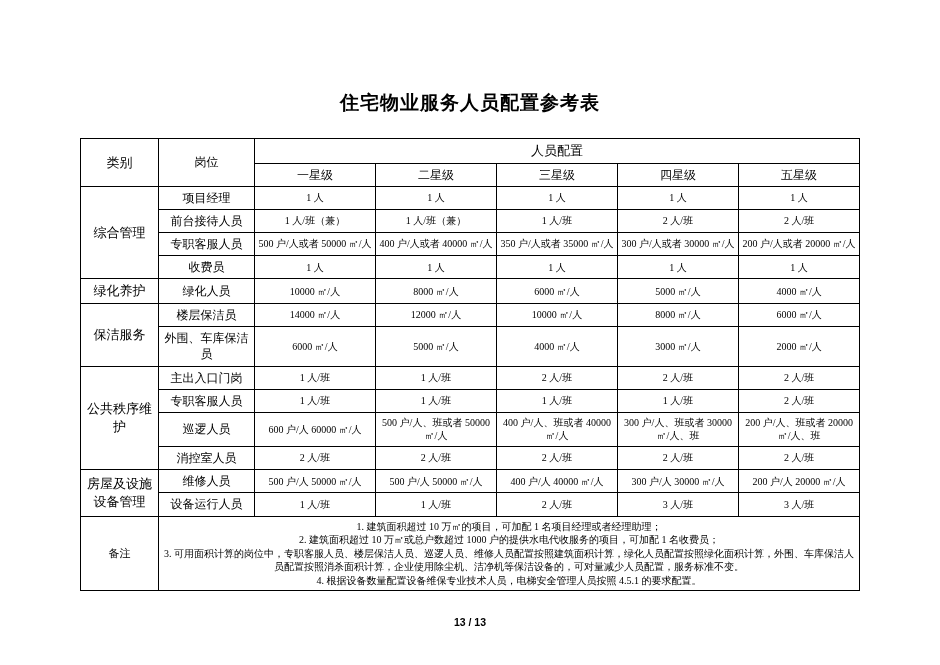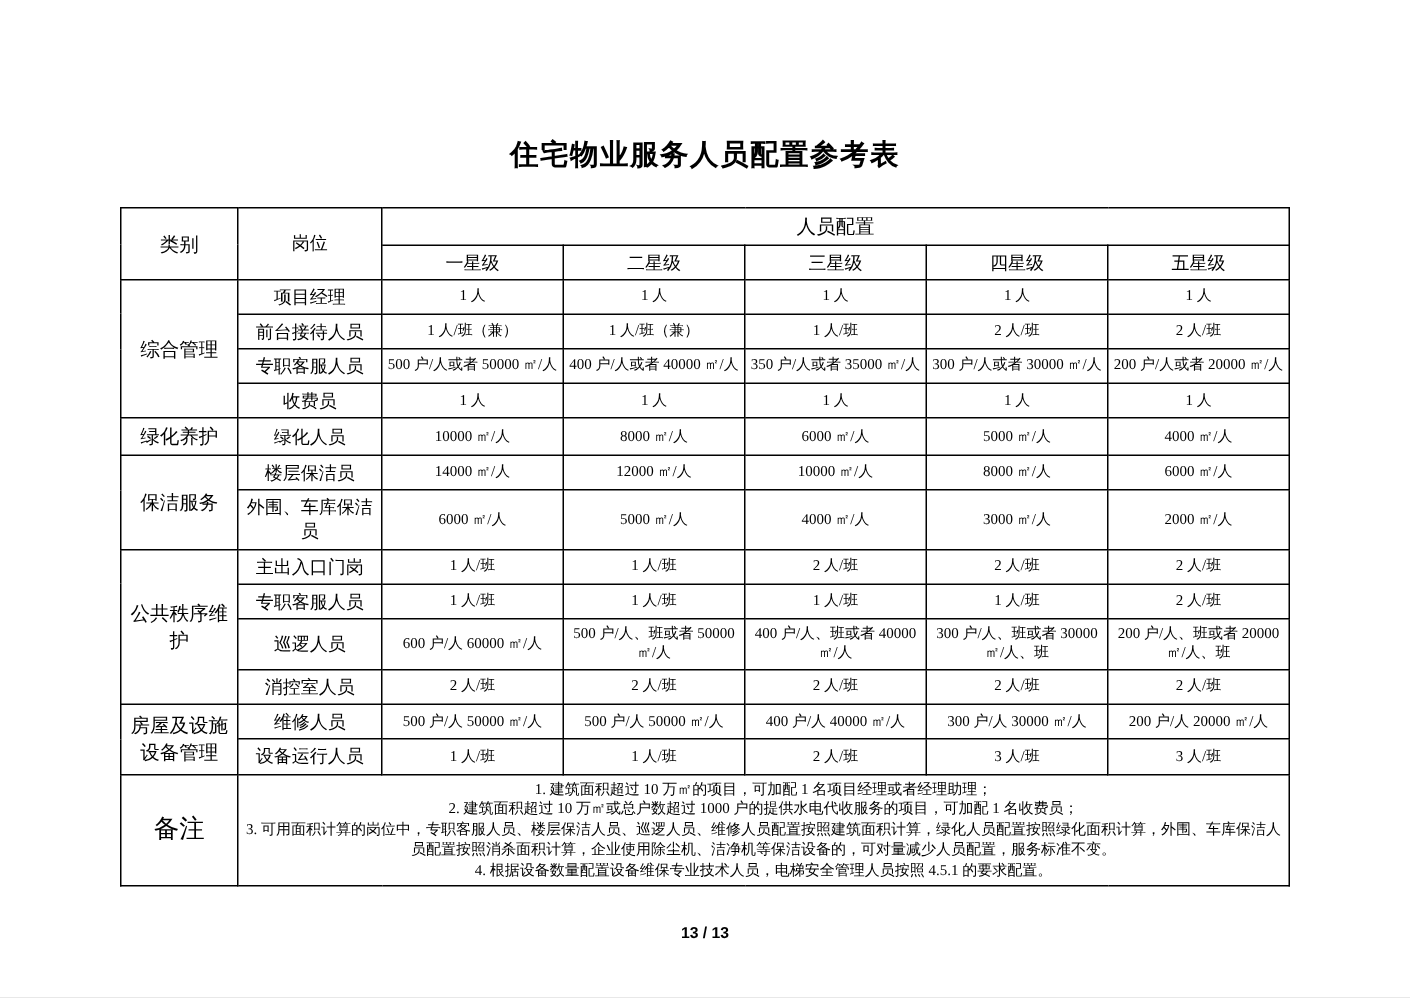--- a/index.html
+++ b/index.html
@@ -54,21 +54,21 @@
     font-size: 13px;
     margin-top: 31px;
   }
   .post-cell {
     font-size: 12px;
   }
   .val-cell {
     font-size: 10px;
   }
   .note-label {
-    font-size: 17px;
+    font-size: 11px;
     margin-left: 48px;
   }
   .note-body {
     font-size: 10px;
     line-height: 1.75;
     text-align: center;
     padding: 10px 14px;
   }
   .note-body div {
     text-align: center;

